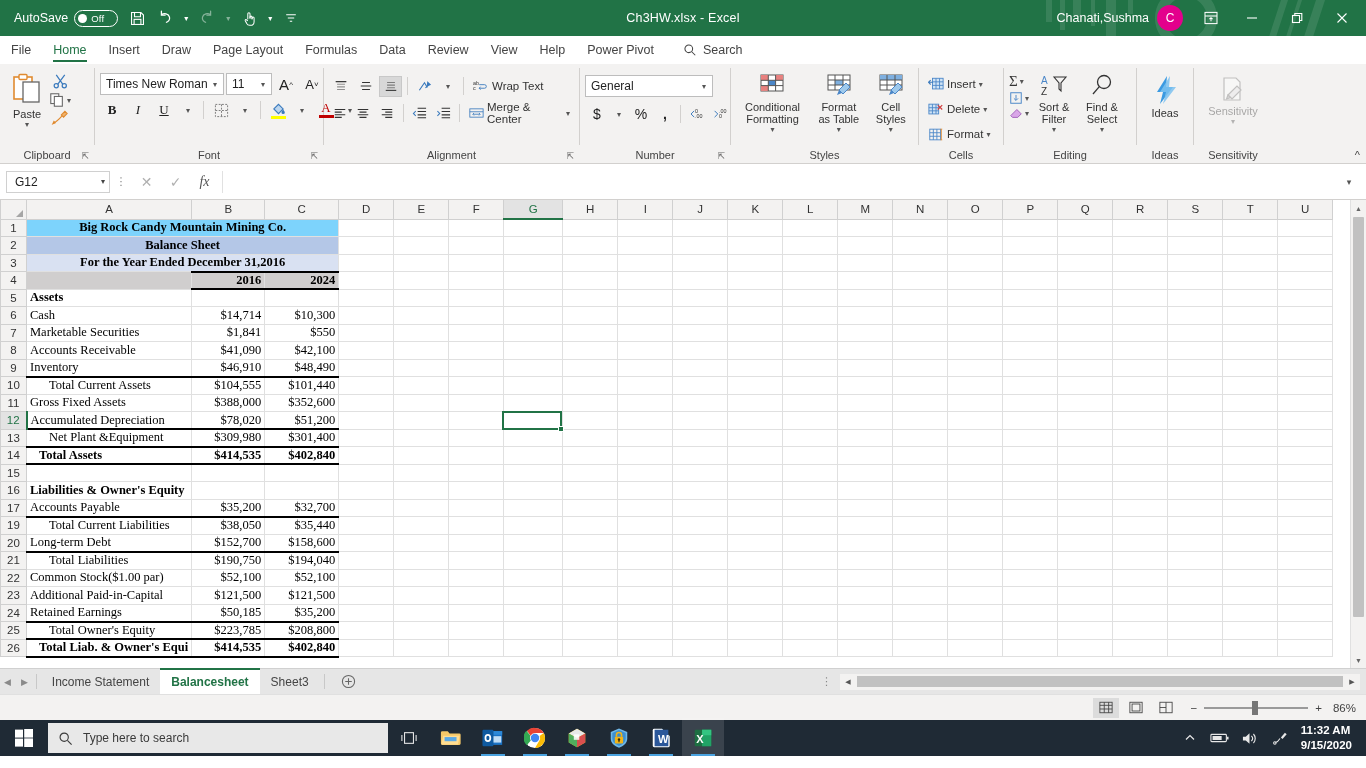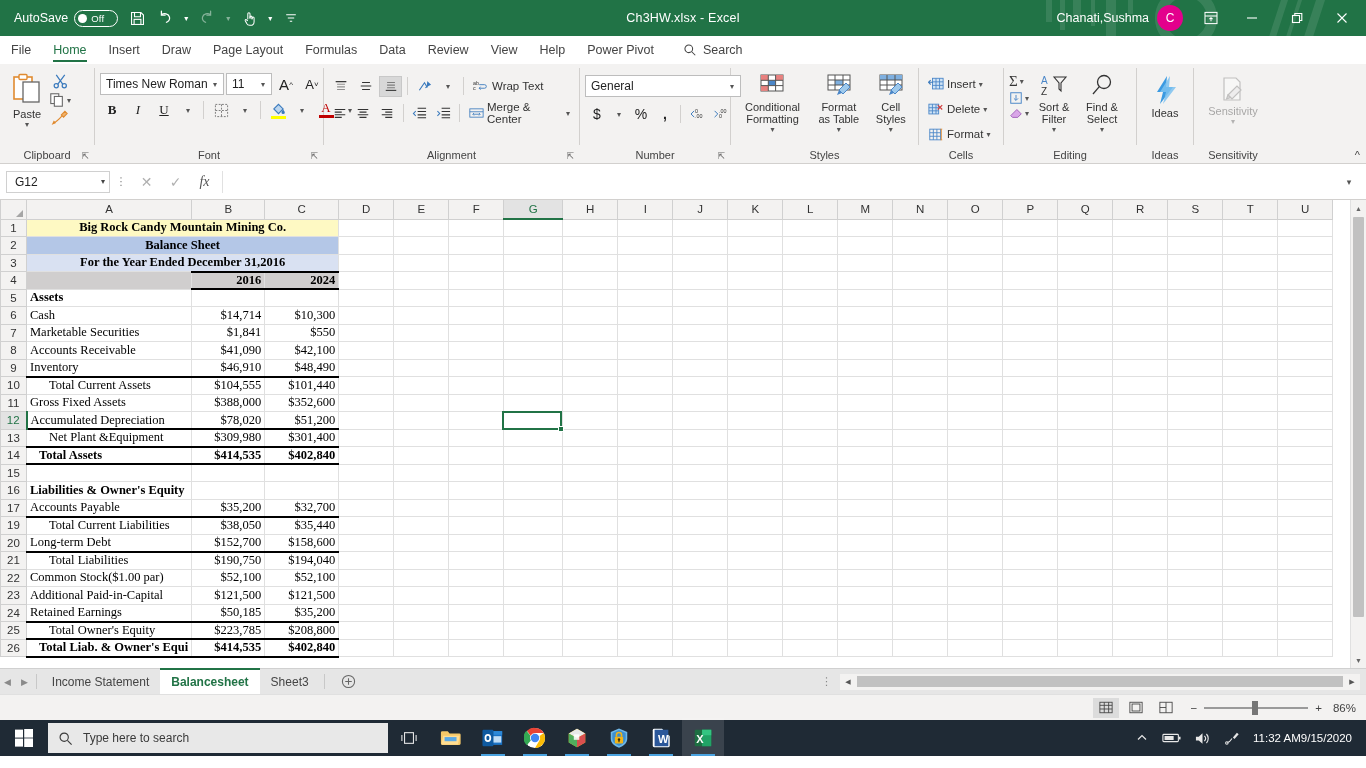--- a/index.html
+++ b/index.html
@@ -159,21 +159,21 @@
     font-family: "Liberation Serif", serif; font-size: 12.5px; color: #000;
     white-space: nowrap; overflow: hidden;
   }
   td.cell.num { text-align: right; }
   td.cell.ctr { text-align: center; }
   td.cell.b { font-weight: bold; }
   td.cell.ind1 { padding-left: 22px; }
   td.cell.ind2 { padding-left: 12px; }
   .btop { border-top: 2px solid #000 !important; }
   .bbot { border-bottom: 2px solid #000 !important; }
-  .fill-green { background: #fef9c3; }
+  .fill-green { background: #7dd3fc; }
   .fill-blue1 { background: #b4c7e7; }
   .fill-blue2 { background: #d9e1f2; }
   .fill-gray  { background: #d0cece; }
 
   
   .selbox {
     position: absolute; border: 2px solid #217346; pointer-events: none; z-index: 5;
   }
   .selbox .handle {
     position: absolute; right: -4px; bottom: -4px; width: 6px; height: 6px; background: #217346;
@@ -233,21 +233,21 @@
   .startbtn { width: 48px; height: 40px; display:flex;align-items:center;justify-content:center;}
   .tb-search {
     width: 340px; height: 30px; background: #e8e8e8; display: flex; align-items: center;
     gap: 10px; padding: 0 10px; color: #3a3a3a; font-size: 12px;
   }
   .tb-icon { width: 42px; height: 40px; display: flex; align-items: center; justify-content: center; position: relative; }
   .tb-icon.run::after { content:""; position: absolute; bottom: 2px; left: 9px; right: 9px; height: 2px; background: #4aa3e0;}
   .tb-icon.active { background: rgba(255,255,255,.12); }
   .tray { margin-left: auto; display: flex; align-items: center; gap: 0px; padding-right: 4px;}
   .tray-icon { width: 30px; height: 40px; display:flex;align-items:center;justify-content:center; color:#e8e8e8;}
-  .clock { display: flex; align-items: flex-start; font-size: 11.5px; line-height: 15px; padding: 0 10px 0 6px; color:#fff;}
+  .clock { display: flex; flex-direction: column; align-items: flex-start; font-size: 11.5px; line-height: 15px; padding: 0 10px 0 6px; color:#fff;font-weight:bold;}
 </style>
 </head>
 <body>
 
 <div class="titlebar">
   <svg class="tb-deco" viewBox="0 0 330 36">
     <g fill="#ffffff">
       <rect x="10" y="0" width="6" height="22"></rect>
         <rect x="24" y="0" width="5" height="30"></rect>
       <rect x="37" y="0" width="8" height="17"></rect>
@@ -549,21 +549,21 @@
     </div>
     <div class="grp-label">
       <span>Alignment</span>
       <span class="dlg">⇱</span>
     </div>
   </div>
   <div class="grp-sep"></div>
 
   <div class="grp" style="width:150px">
     <div class="grp-body" style="flex-direction:column;gap:6px;padding-top:8px">
-      <div class="combo" style="width:156px">
+      <div class="combo" style="width:128px">
         <span class="cv">General</span>
         <span class="cc">▾</span>
       </div>
       <div class="fontrow" style="gap:0">
         <div class="fbtn" style="font-size:14px">$</div>
         <div class="fbtn sm">
             <span class="caret">▾</span>
           </div>
         <div class="fbtn" style="font-size:14px">%</div>
         <div class="fbtn" style="font-size:14px;font-weight:bold">,</div>

